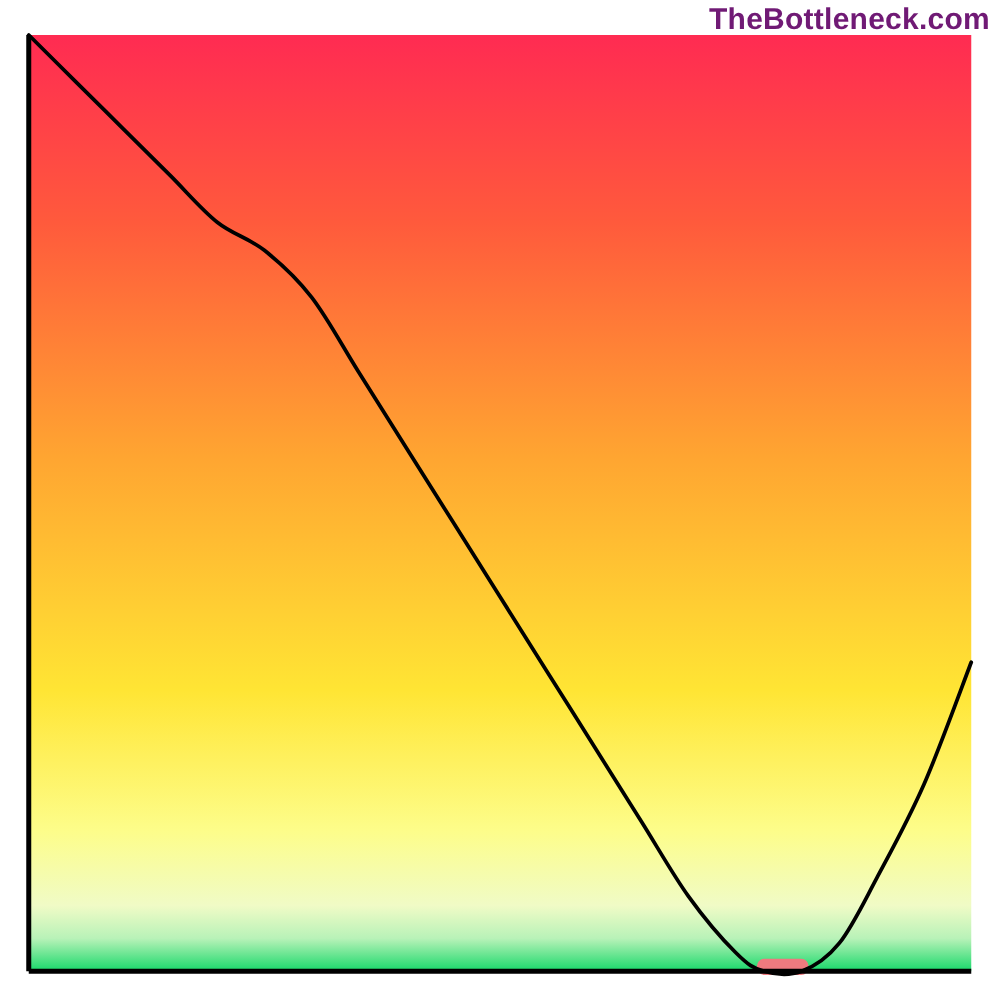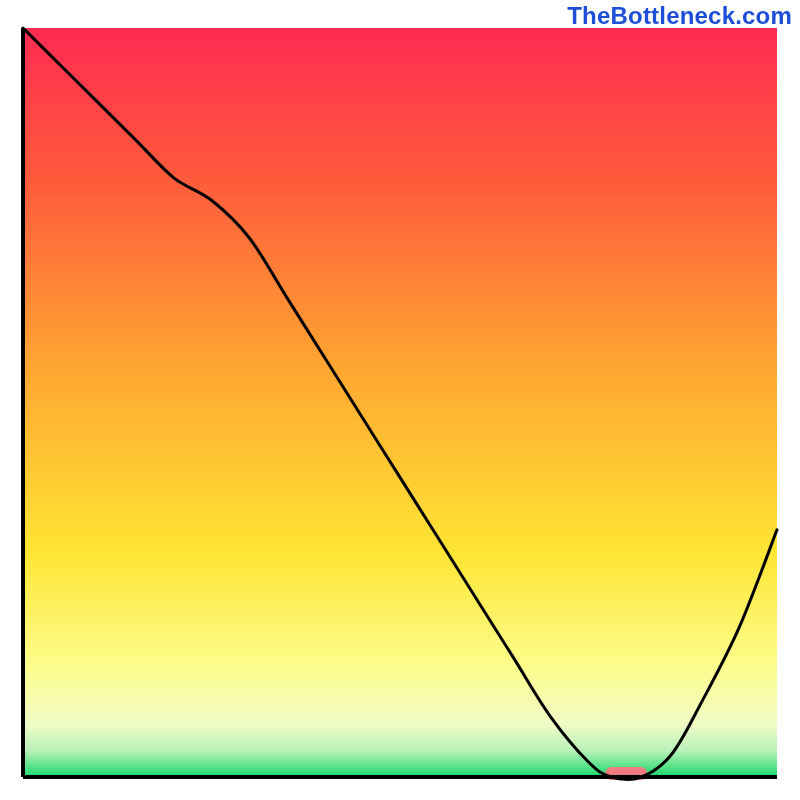--- a/index.html
+++ b/index.html
@@ -15,21 +15,21 @@
     position: relative;
     width: 800px;
     height: 800px;
   }
   .watermark {
     position: absolute;
     top: 2px;
     right: 8px;
     font-size: 24px;
     font-weight: 600;
-    color: #1d4ed8;
+    color: #701a75;
     letter-spacing: 0.2px;
   }
   svg {
     display: block;
   }
 </style>
 </head>
 <body>
 
 <div class="frame">

